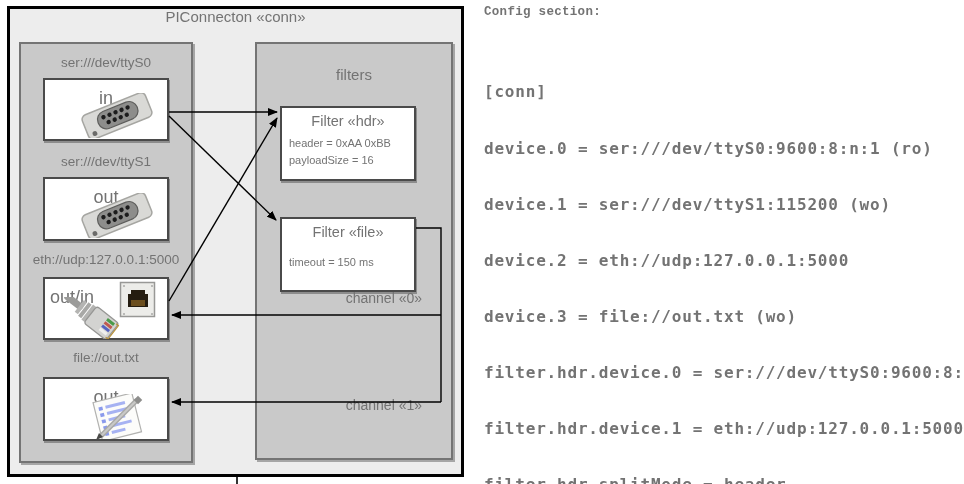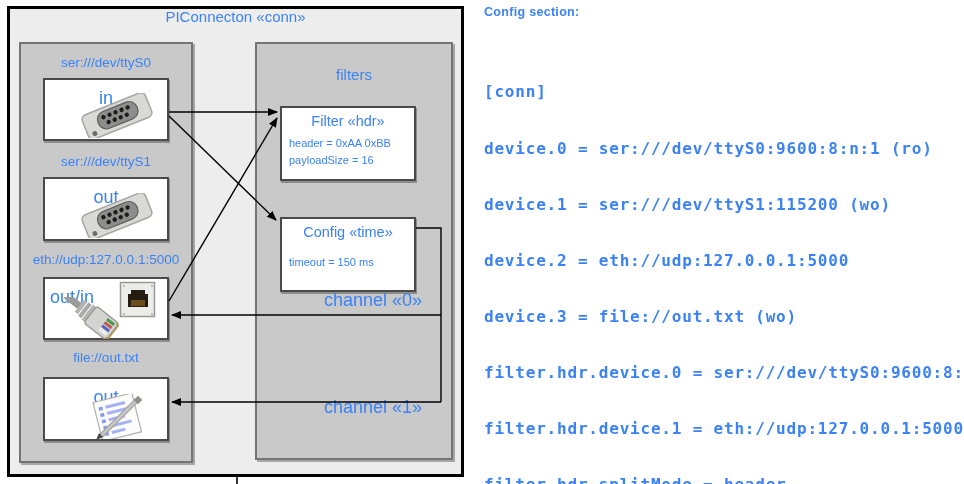--- a/index.html
+++ b/index.html
@@ -1,18 +1,18 @@
 <!DOCTYPE html>
 <html><head>
 <meta charset="utf-8">
 <style>
   html,body { margin:0; padding:0; background:#fff; }
   #stage {
     position:relative; width:964px; height:484px; background:#fff;
-    font-family:"Liberation Sans", sans-serif; color:#3b82f6; overflow:hidden;
+    font-family:"Liberation Sans", sans-serif; color:#737373; overflow:hidden;
   }
   
   .outer-box {
     position:absolute; left:7px; top:6px; width:451px; height:465px;
     border:3px solid #000; background:#ededed;
   }
   .diagram-title {
     position:absolute; left:7px; top:8px; width:457px;
     text-align:center; font-size:15px;
   }
@@ -41,27 +41,27 @@
   .dir-label.tl { text-align:left; padding-left:5px; width:auto; }
   .box-icon { position:absolute; }
   .filter-box {
     position:absolute; left:280px; width:132px; height:71px; background:#fff;
     border:2px solid #4a4a4a; box-shadow:1px 2px 0 rgba(0,0,0,0.3);margin-top:26px;
   }
   .filter-title { padding-top:5px; text-align:center; font-size:14.5px; }
   .filter-props { padding:6px 0 0 7px; font-size:11px; line-height:16.5px; white-space:nowrap; }
   .filter-props.gap { padding-top:14px; }
   .channel-label {
-    position:absolute; left:292px; width:130px; text-align:right; font-size:18px;
+    position:absolute; left:292px; width:130px; text-align:right; font-size:14px;
   }
   #wires { position:absolute; left:0; top:0; pointer-events:none; }
   
   .config { position:absolute; left:484px; top:4px; width:478px; }
   .config-heading {
-    font-family:Liberation Sans, sans-serif; font-weight:bold;
+    font-family:Liberation Mono, monospace; font-weight:bold;
     font-size:12.5px; line-height:16px; letter-spacing:0.3px;
   }
   .config-lines {
     margin-top:26px; font-family:"DejaVu Sans Mono", monospace; font-weight:bold;
     font-size:16px; letter-spacing:0.8px; line-height:18.7px; white-space:pre;
   }
 </style>
 </head>
 <body>
 
@@ -169,21 +169,21 @@
   </div>
 
   <div class="filter-box" style="top:80px">
     <div class="filter-title">Filter «hdr»</div>
     <div class="filter-props">
       <div>header = 0xAA 0xBB</div>
       <div>payloadSize = 16</div>
     </div>
   </div>
   <div class="filter-box" style="top:191px">
-    <div class="filter-title">Config «time»</div>
+    <div class="filter-title">Filter «file»</div>
     <div class="filter-props gap">
       <div>timeout = 150 ms</div>
     </div>
   </div>
 
   <div class="channel-label" style="top:290px">channel «0»</div>
   <div class="channel-label" style="top:397px">channel «1»</div>
 
   <svg id="wires" width="964" height="484" viewBox="0 0 964 484">
     <defs>

